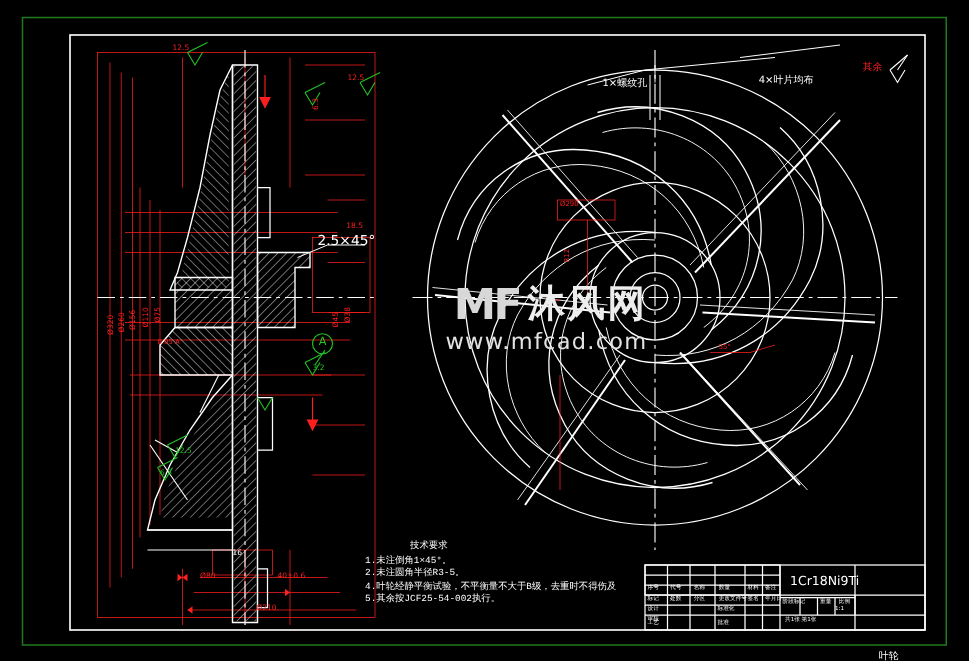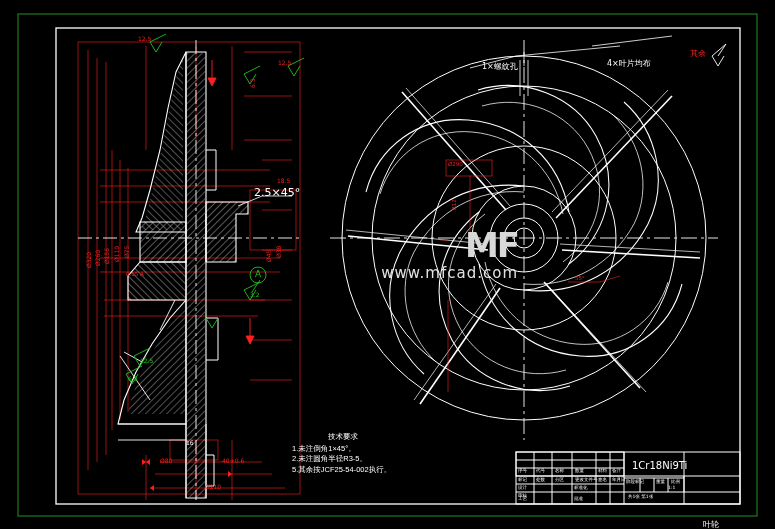--- a/index.html
+++ b/index.html
@@ -8,30 +8,30 @@
   #stage{position:relative;width:775px;height:529px;background:#000;}
   svg{position:absolute;left:0;top:0;}
   .wm{position:absolute;left:268px;top:224px;width:250px;height:62px;
       display:flex;flex-direction:column;align-items:flex-end;justify-content:center;
       pointer-events:none;}
   .wm-row{display:flex;align-items:center;gap:6px;}
   .wm-mf{font-size:34px;font-weight:bold;color:#d8d8d8;letter-spacing:-2px;
          font-family:"DejaVu Sans",sans-serif;line-height:1;}
   .wm-cn{font-size:30px;font-weight:bold;color:#ededed;letter-spacing:2px;
          font-family:"DejaVu Sans",sans-serif;line-height:1;}
-  .wm-url{font-size:15px;color:#e2e2e2;letter-spacing:1px;margin-top:2px;
+  .wm-url{font-size:18px;color:#e2e2e2;letter-spacing:1px;margin-top:2px;
           font-family:"DejaVu Sans",sans-serif;}
   .lbl{position:absolute;white-space:nowrap;line-height:1;
        font-family:"DejaVu Sans",sans-serif;}
   .r{color:#ff1f1f;}
   .w{color:#ffffff;}
   .g{color:#23c223;}
   .rot{transform:rotate(-90deg);transform-origin:left top;}
   .tech{position:absolute;left:292px;top:432px;color:#ffffff;font-size:7.5px;
-        line-height:10.5px;font-family:Liberation Sans, sans-serif;white-space:nowrap;}
+        line-height:10.5px;font-family:Liberation Mono, monospace;white-space:nowrap;}
   .tech .hd{margin-left:36px;margin-bottom:1px;}
   .tech .ind{margin-left:13px;}
 </style>
 </head>
 <body>
 
 <div id="stage">
 
   <svg width="775" height="529" viewBox="0 0 775 529">
     <defs>
@@ -246,20 +246,21 @@
   <div class="lbl w" style="left:607px;top:48px;font-size:8px;margin-top:12px;">4×叶片均布</div>
   <div class="lbl r" style="left:690px;top:50px;font-size:8px;">其余</div>
   <div class="lbl r rot" style="left:452px;top:210px;font-size:5.5px;">R12</div>
   <div class="lbl r" style="left:575px;top:276px;font-size:5.5px;">55°</div>
   <div class="lbl r" style="left:448px;top:162px;font-size:5.5px;">Ø290</div>
 
   <div class="tech">
     <div class="hd">技术要求</div>
     <div>1.未注倒角1×45°。</div>
     <div>2.未注圆角半径R3-5。</div>
+    <div>4.叶轮经静平衡试验，不平衡量不大于B级，去重时不得伤及</div>
     <div>5.其余按JCF25-54-002执行。</div>
   </div>
 
   <div class="lbl w" style="left:632px;top:461px;font-size:10px;">1Cr18Ni9Ti</div>
   <div class="lbl w" style="left:703px;top:481px;font-size:8px;margin-top:40px;">叶轮</div>
 
   <div class="lbl w" style="left:518px;top:469px;font-size:4.5px;">序号</div>
   <div class="lbl w" style="left:536px;top:469px;font-size:4.5px;">代号</div>
   <div class="lbl w" style="left:555px;top:469px;font-size:4.5px;">名称</div>
   <div class="lbl w" style="left:575px;top:469px;font-size:4.5px;">数量</div>
@@ -281,17 +282,18 @@
 
   <div class="lbl w" style="left:626px;top:480px;font-size:4.5px;">阶段标记</div>
   <div class="lbl w" style="left:656px;top:480px;font-size:4.5px;">重量</div>
   <div class="lbl w" style="left:671px;top:480px;font-size:4.5px;">比例</div>
   <div class="lbl w" style="left:628px;top:495px;font-size:4.5px;">共1张 第1张</div>
   <div class="lbl w" style="left:668px;top:486px;font-size:4.5px;">1:1</div>
 
   <div class="wm">
     <div class="wm-row">
       <span class="wm-mf">MF</span>
+      <span class="wm-cn">沐风网</span>
     </div>
     <div class="wm-url">www.mfcad.com</div>
   </div>
 
 </div>
 
 </body></html>

